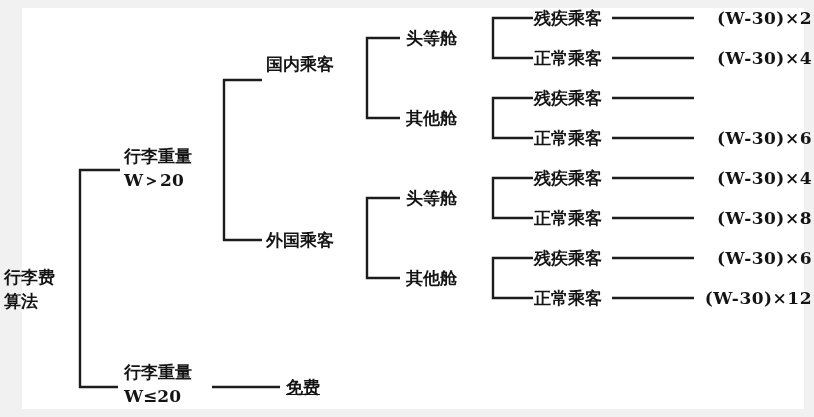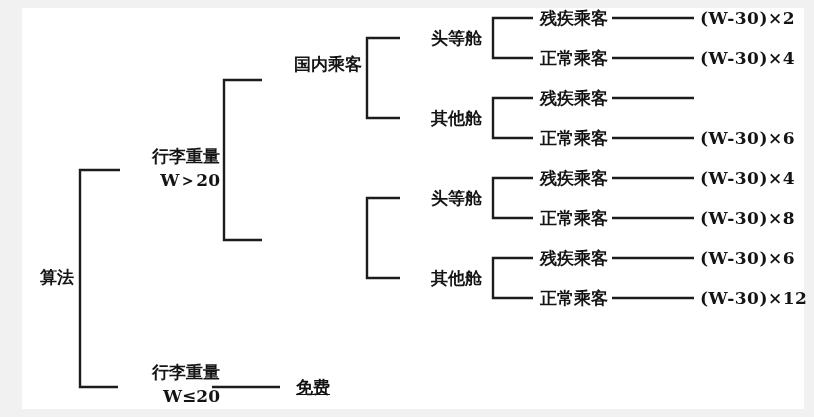--- a/index.html
+++ b/index.html
@@ -17,24 +17,24 @@
   }
   .stage { position:absolute; left:0; top:0; width:814px; height:417px; }
   svg.connectors { position:absolute; left:0; top:0; }
   svg.connectors path { fill:none; stroke:#1c1c1c; stroke-width:2.4; }
   .node {
     position:absolute;
     color:#141414;
     font-weight:700;
     font-size:17px;
     line-height:24px;
-    text-align:right;
+    text-align:left;
     white-space:nowrap;
   }
-  .formula { text-align:left; letter-spacing:0.5px; }
+  .formula { text-align:right; letter-spacing:0.5px; }
   
   .n-root      { left:4px;   top:265px; width:70px; }
   .n-w-over    { left:124px; top:144px; width:96px; }
   .n-w-under   { left:124px; top:360px; width:96px; }
   .n-free      { left:286px; top:375px; width:44px;text-decoration:underline; }
   .n-domestic  { left:266px; top:52px;  width:96px; }
   .n-foreign   { left:266px; top:228px; width:96px; }
   .n-dom-first { left:406px; top:26px;  width:76px; }
   .n-dom-other { left:406px; top:106px; width:76px; }
   .n-for-first { left:406px; top:186px; width:76px; }
@@ -72,34 +72,36 @@
     <path d="M612 138 H694"></path>
     <path d="M612 178 H694"></path>
     <path d="M612 218 H694"></path>
     <path d="M612 258 H694"></path>
     <path d="M612 298 H694"></path>
 
     <path d="M212 387 H280"></path>
   </svg>
 
   <div class="node n-root">
+    <div>行李费</div>
     <div>算法</div>
   </div>
 
   <div class="node n-w-over">
     <div>行李重量</div>
     <div>W＞20</div>
   </div>
   <div class="node n-w-under">
     <div>行李重量</div>
     <div>W≤20</div>
   </div>
   <div class="node n-free">免费</div>
 
   <div class="node n-domestic">国内乘客</div>
+  <div class="node n-foreign">外国乘客</div>
 
   <div class="node n-dom-first">头等舱</div>
   <div class="node n-dom-other">其他舱</div>
   <div class="node n-for-first">头等舱</div>
   <div class="node n-for-other">其他舱</div>
 
   <div class="node leaf r0">残疾乘客</div>
   <div class="node fml  r0 formula">(W-30)×2</div>
 
   <div class="node leaf r1">正常乘客</div>

